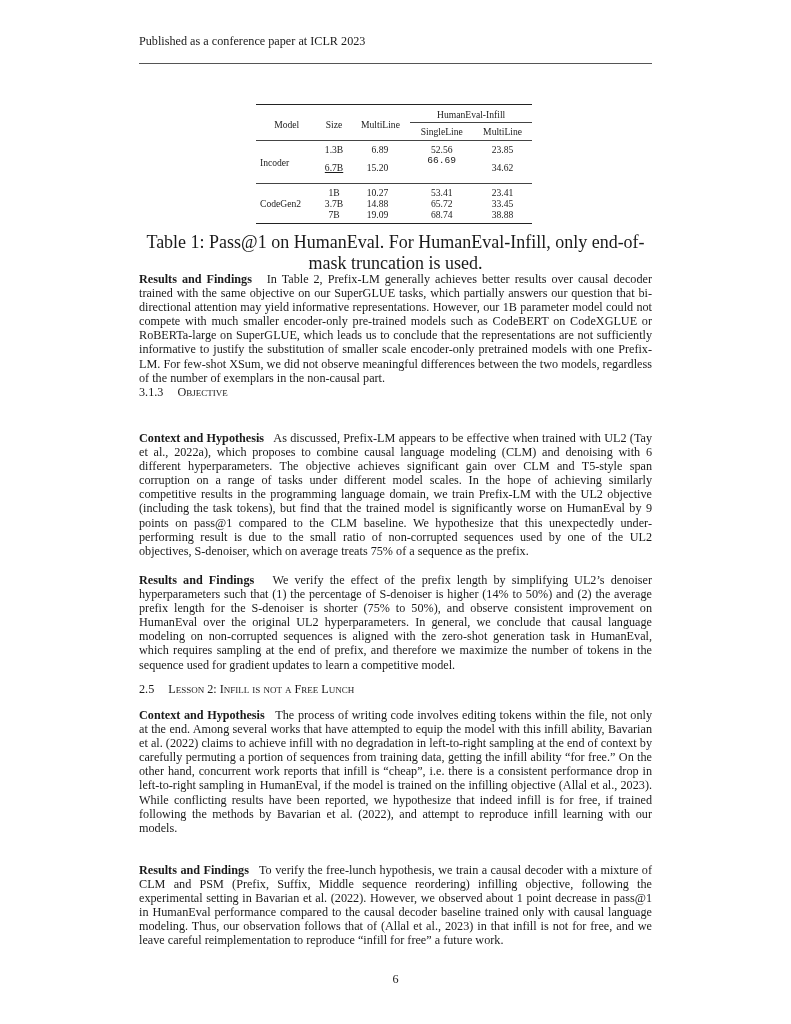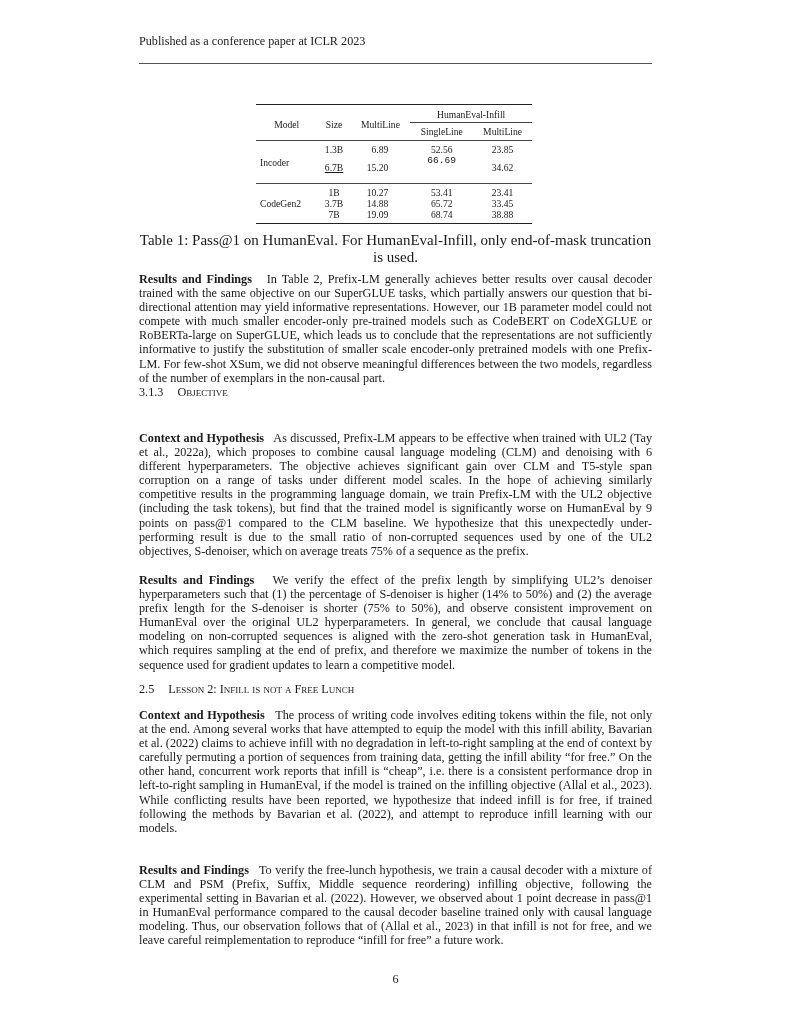--- a/index.html
+++ b/index.html
@@ -9,21 +9,21 @@
             font-size: 12.2px; border-bottom: 1px solid #555; padding-bottom: 14px; }
   .tbl-wrap { position: absolute; left: 256px; top: 104px; width: 276px; }
   table { border-collapse: collapse; width: 100%; font-size: 9.6px; line-height: 11px; }
   table td, table th { font-weight: normal; padding: 0 4px; white-space: nowrap; }
   .top-rule { border-top: 1.3px solid #222; }
   .mid-rule { border-top: 1px solid #444; }
   .bot-rule { border-bottom: 1.3px solid #222; }
   .num { text-align: right; }
   .ctr { text-align: center; }
   .caption { position: absolute; left: 139px; top: 232px; width: 513px; text-align: center;
-             font-size: 15px; }
+             font-size: 18px; }
   .para { position: absolute; left: 139px; width: 513px; font-size: 12.2px; line-height: 14.1px;
           text-align: justify; }
   .para b { font-weight: bold; }
   .subsec { position: absolute; left: 139px; font-size: 12.2px; }
   .subsec .sc { font-variant: small-caps; margin-left: 14px; }
   .pagenum { position: absolute; left: 0; width: 791px; top: 972px; text-align: center; font-size: 12.2px; }
 </style>
 </head>
 <body>
 

